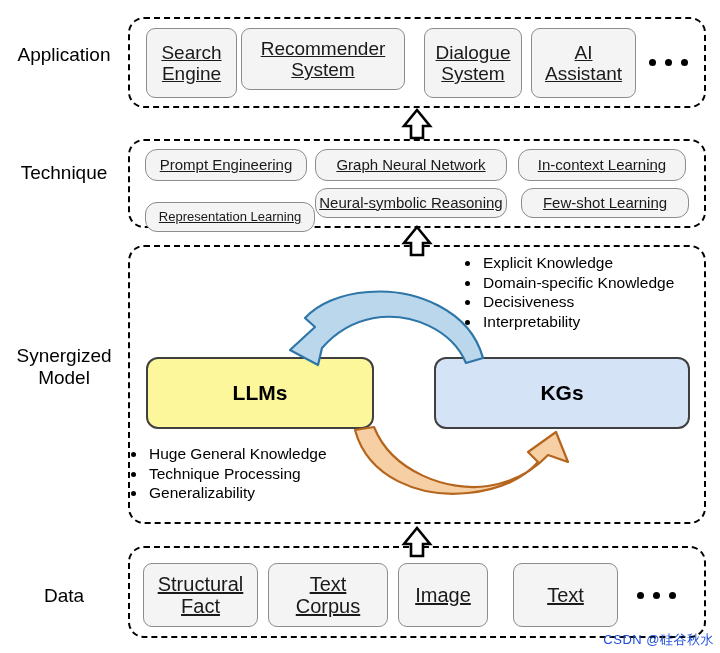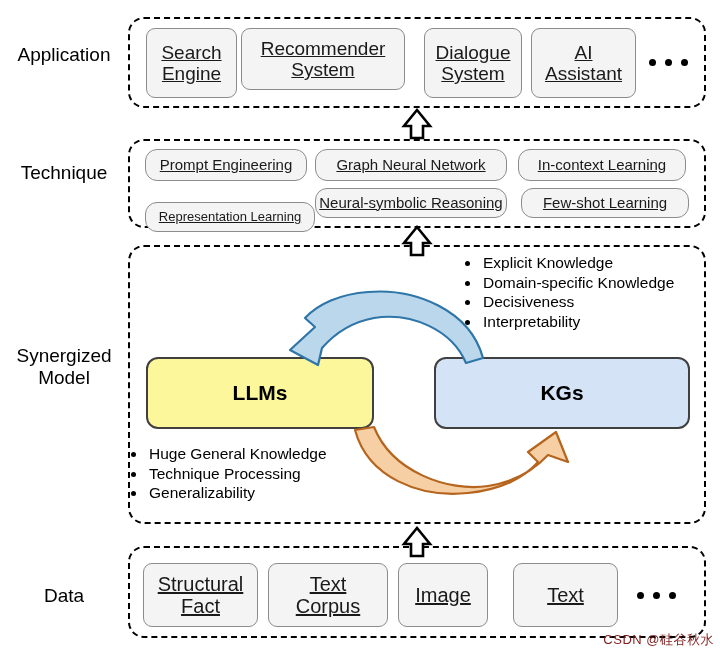--- a/index.html
+++ b/index.html
@@ -120,21 +120,21 @@
     width: 720px; height: 653px;
     pointer-events: none;
   }
 
   
   #watermark {
     position: absolute;
     right: 6px;
     bottom: 4px;
     font-size: 13px;
-    color: #7f1d1d;
+    color: #1d4ed8;
     letter-spacing: 0.5px;
     white-space: nowrap;
   }
 </style>
 </head>
 <body>
 
 <div id="stage">
 
   <div class="row-label" style="left:8px; top:44px; width:112px;">Application</div>

